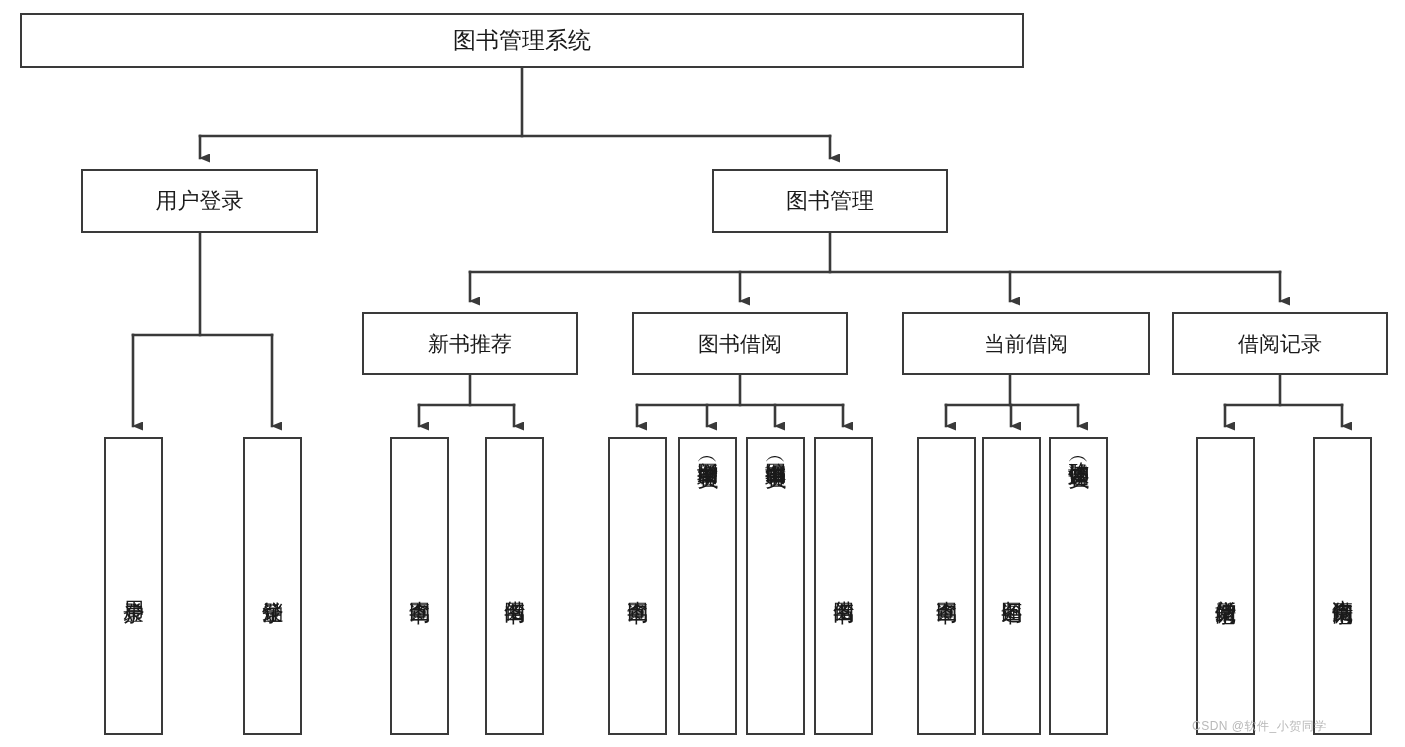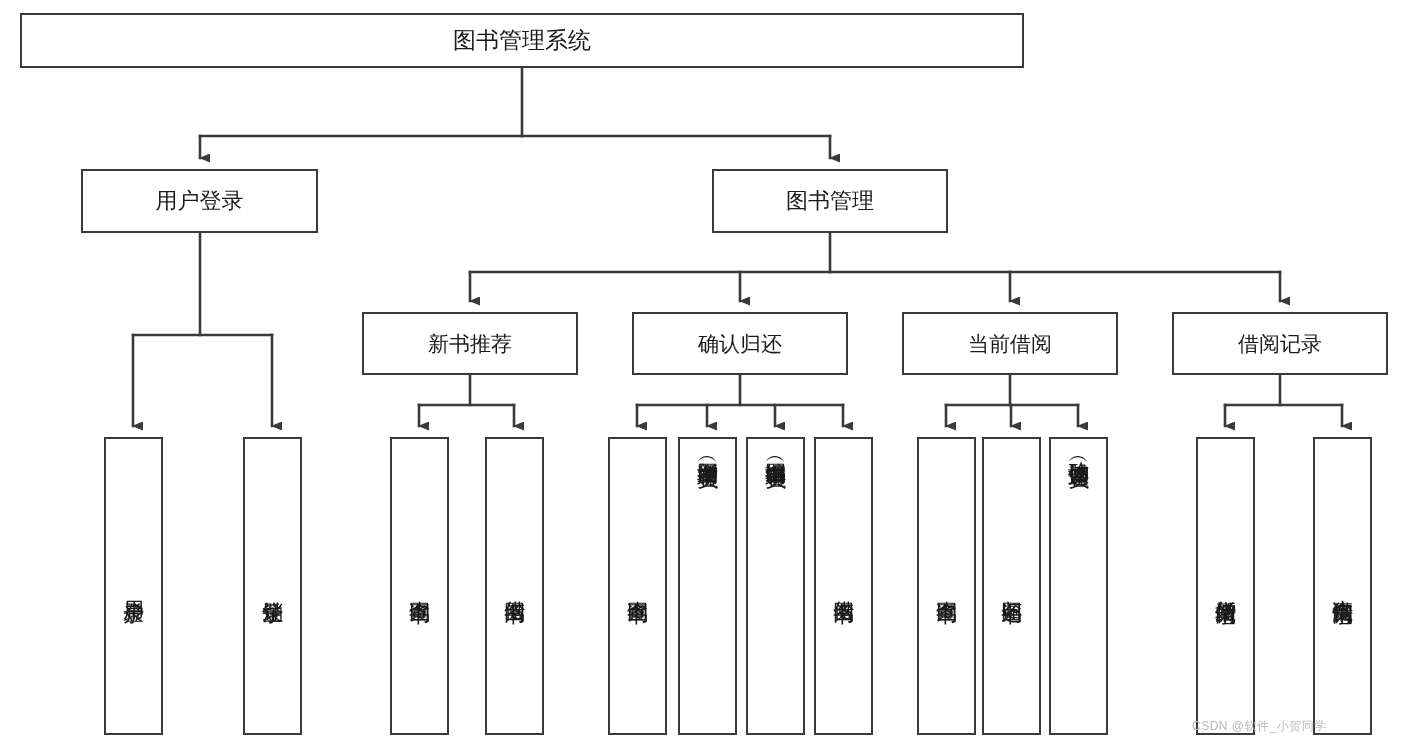--- a/index.html
+++ b/index.html
@@ -121,22 +121,22 @@
       <path d="M 1342,405 L 1342,426" marker-end="url(#arrowhead)"></path>
     </g>
   </svg>
 
   <div class="node-box node-root" style="left: 20px; top: 13px; width: 1004px; height: 55px; border-color: rgb(58, 58, 58); color: rgb(26, 26, 26);">图书管理系统</div>
 
   <div class="node-box node-l2" style="left: 81px; top: 169px; width: 237px; height: 64px; border-color: rgb(58, 58, 58); color: rgb(26, 26, 26);">用户登录</div>
   <div class="node-box node-l3" style="left: 362px; top: 312px; width: 216px; height: 63px; border-color: rgb(58, 58, 58); color: rgb(26, 26, 26);">新书推荐</div>
 
   <div class="node-box node-l2" style="left: 712px; top: 169px; width: 236px; height: 64px; border-color: rgb(58, 58, 58); color: rgb(26, 26, 26);">图书管理</div>
-  <div class="node-box node-l3" style="left: 632px; top: 312px; width: 216px; height: 63px; border-color: rgb(58, 58, 58); color: rgb(26, 26, 26);">确认归还</div>
-  <div class="node-box node-l3" style="left: 902px; top: 312px; width: 216px; height: 63px; border-color: rgb(58, 58, 58); color: rgb(26, 26, 26);">当前借阅</div>
+  <div class="node-box node-l3" style="left: 632px; top: 312px; width: 216px; height: 63px; border-color: rgb(58, 58, 58); color: rgb(26, 26, 26);">图书借阅</div>
+  <div class="node-box node-l3" style="left: 902px; top: 312px; width: 248px; height: 63px; border-color: rgb(58, 58, 58); color: rgb(26, 26, 26);">当前借阅</div>
   <div class="node-box node-l3" style="left: 1172px; top: 312px; width: 216px; height: 63px; border-color: rgb(58, 58, 58); color: rgb(26, 26, 26);">借阅记录</div>
 
   <div class="node-box node-leaf" style="left: 104px; top: 437px; width: 59px; height: 298px; border-color: rgb(58, 58, 58); color: rgb(26, 26, 26);">用户登录</div>
   <div class="node-box node-leaf" style="left: 243px; top: 437px; width: 59px; height: 298px; border-color: rgb(58, 58, 58); color: rgb(26, 26, 26);">注销登录</div>
   <div class="node-box node-leaf" style="left: 390px; top: 437px; width: 59px; height: 298px; border-color: rgb(58, 58, 58); color: rgb(26, 26, 26);">查询图书</div>
   <div class="node-box node-leaf" style="left: 485px; top: 437px; width: 59px; height: 298px; border-color: rgb(58, 58, 58); color: rgb(26, 26, 26);">借阅图书</div>
   <div class="node-box node-leaf" style="left: 608px; top: 437px; width: 59px; height: 298px; border-color: rgb(58, 58, 58); color: rgb(26, 26, 26);">查询图书</div>
   <div class="node-box node-leaf align-top" style="left: 678px; top: 437px; width: 59px; height: 298px; border-color: rgb(58, 58, 58); color: rgb(26, 26, 26);">新增图书（管理员）</div>
   <div class="node-box node-leaf align-top" style="left: 746px; top: 437px; width: 59px; height: 298px; border-color: rgb(58, 58, 58); color: rgb(26, 26, 26);">编辑图书（管理员）</div>
   <div class="node-box node-leaf" style="left: 814px; top: 437px; width: 59px; height: 298px; border-color: rgb(58, 58, 58); color: rgb(26, 26, 26);">借阅图书</div>

